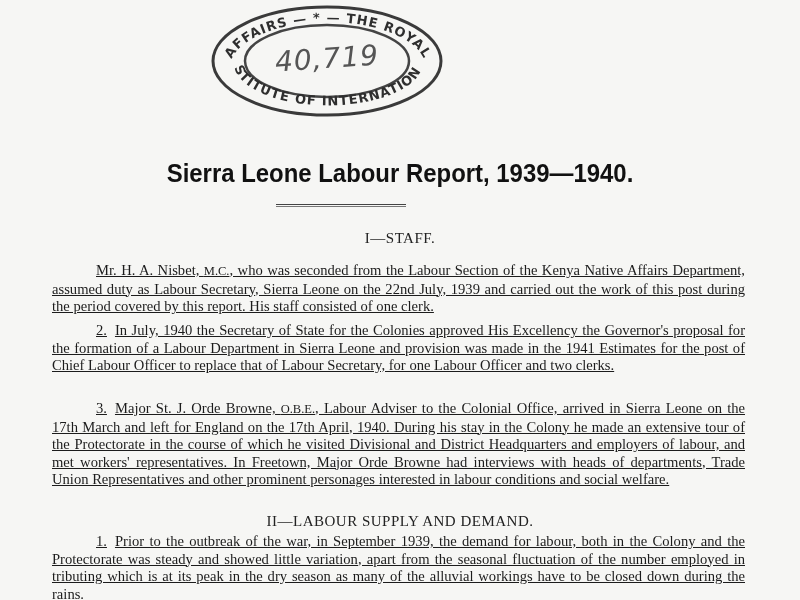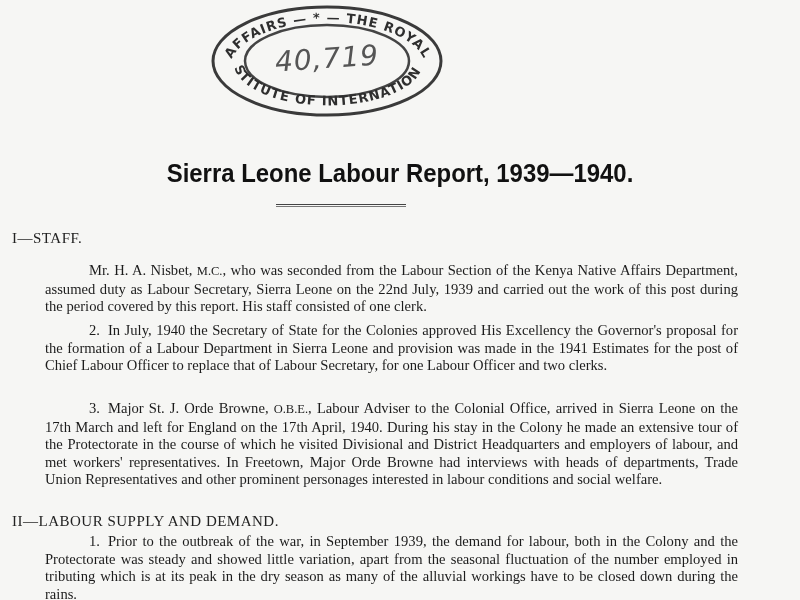--- a/index.html
+++ b/index.html
@@ -23,27 +23,28 @@
     position: absolute; left: 0; right: 0; top: 158px; text-align: center;
     font-family: "Liberation Sans", "DejaVu Sans", sans-serif;
     font-weight: bold; font-size: 26px; color: #111;
     transform: scaleX(0.92);
   }
   .rule {
     position: absolute; left: 276px; width: 130px; top: 204px; height: 0;
     border-top: 1px solid #444; border-bottom: 1px solid #777; padding-top: 1px;
   }
   .section-heading {
-    position: absolute; left: 12px; right: 0; 
+    position: absolute; left: 0; right: 0; text-align: center;
     font-size: 15px; letter-spacing: 0.5px; color: #222;
   }
   .para {
-    position: absolute; left: 45px; width: 693px;
+    position: absolute; left: 52px; width: 693px;
     font-size: 14.6px; line-height: 17.5px; text-align: justify;
     color: #1c1c1c;
+    text-decoration: underline;
   }
   .para .indent { display: inline-block; width: 44px; }
   .para .num { margin-right: 8px; }
   .smallcaps { font-variant: small-caps; font-size: 12.5px; }
 </style>
 </head>
 <body>
 
 <div class="stamp">
   <svg viewBox="0 0 238 118">

